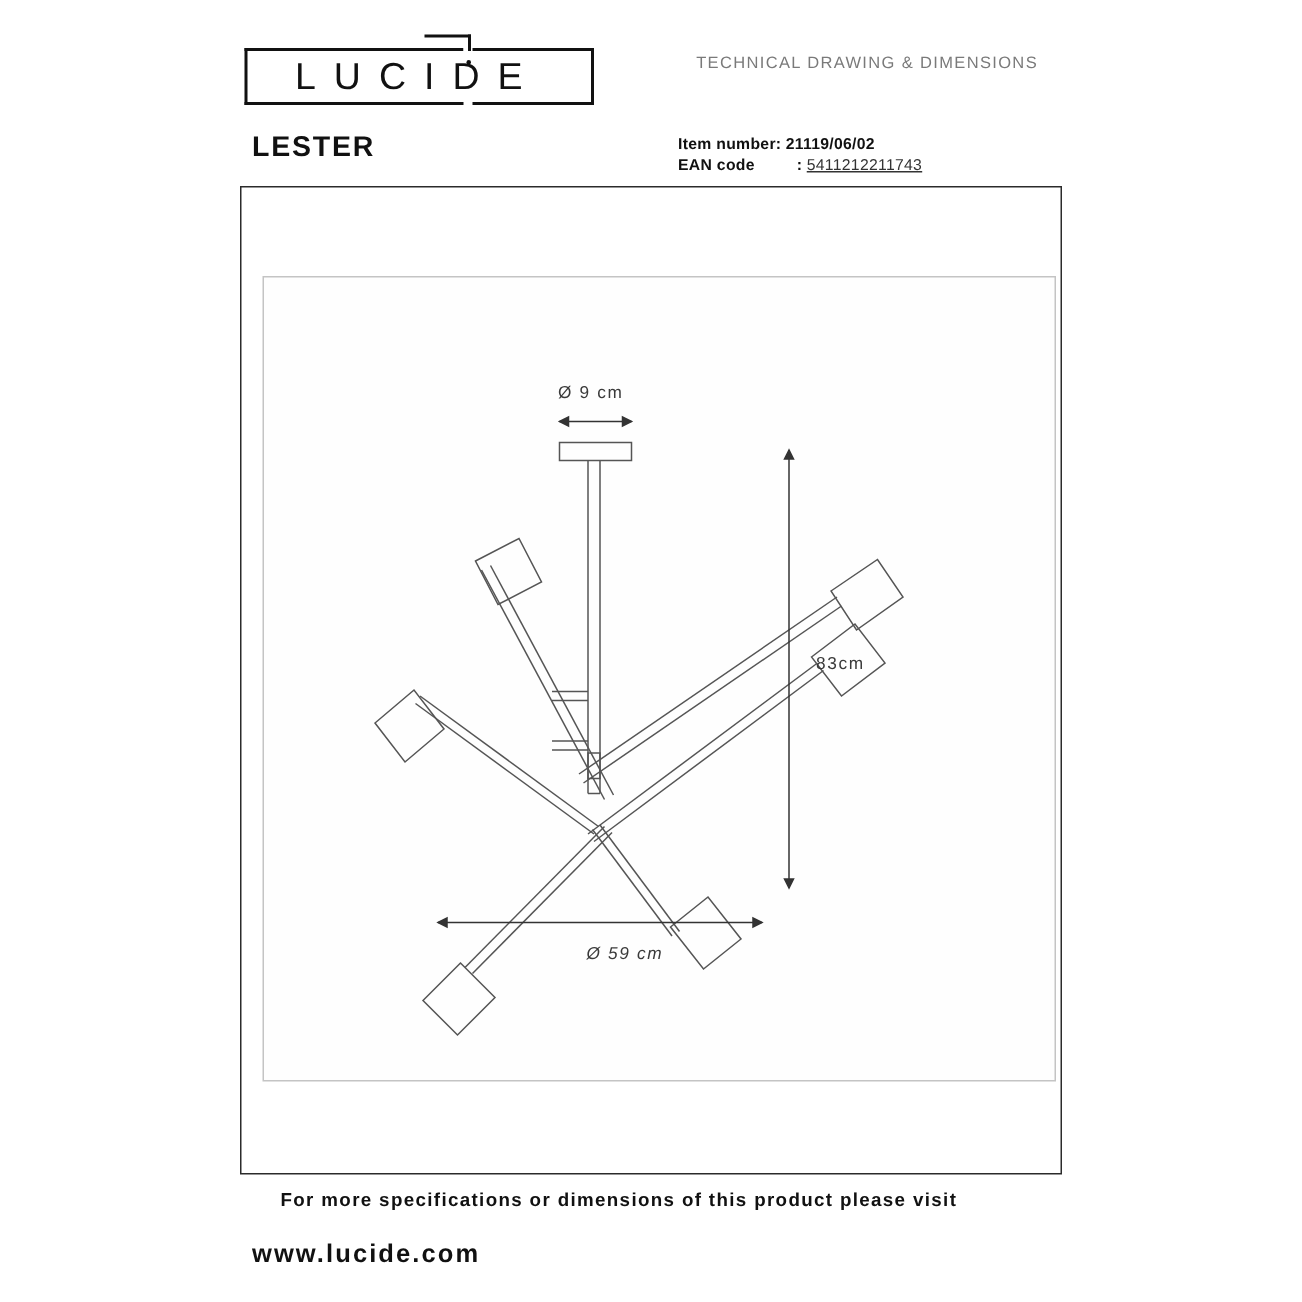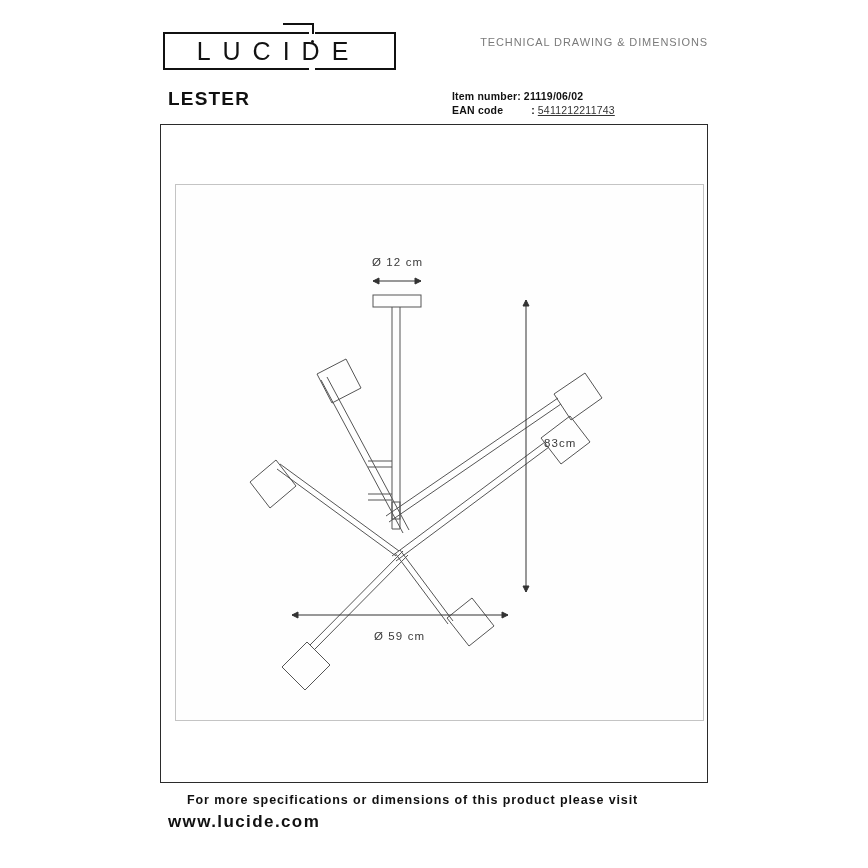--- a/index.html
+++ b/index.html
@@ -91,21 +91,21 @@
     left: 168px; top: 88px;
     font-size: 19px;
     font-weight: bold;
     letter-spacing: 1.2px;
     color: #111;
     text-align: center;
   }
 
   #doc-kind {
     position: absolute;
-    right: 160px; top: 36px;
+    right: 176px; top: 36px;
     font-size: 11px;
     letter-spacing: 0.9px;
     color: #7a7a7a;
   }
 
   #meta-block {
     position: absolute;
     left: 424px; top: 89px;
     font-size: 10.5px;
     line-height: 14px;
@@ -143,21 +143,21 @@
 
   
   .dim-label {
     position: absolute;
     font-size: 11.5px;
     color: #3a3a3a;
     letter-spacing: 1.1px;
     white-space: nowrap;
   }
   #dim-top-label   { left: 372px; top: 256px; }
-  #dim-bottom-label{ left: 374px; top: 630px; }
+  #dim-bottom-label{ left: 391px; top: 630px; font-style: italic; }
   #dim-right-label { left: 544px; top: 437px; }
 
   
   #footer {
     position: absolute;
     left: 168px; top: 792px;
     width: 600px;
   }
   #footer-line1 {
     font-size: 12.5px;
@@ -166,21 +166,21 @@
     color: #111;
     line-height: 17px;
     padding-left: 19px;
   }
   #footer-line2 {
     font-size: 17px;
     font-weight: bold;
     letter-spacing: 1.4px;
     color: #111;
     line-height: 22px;
-    margin-top: 2px;
+    margin-top: 16px;
   }
 </style>
 </head>
 <body>
 
 <div id="header">
 
   <div id="logo-box">
     <div id="logo-frame-left"></div>
     <div id="logo-frame-topgap"></div>
@@ -279,20 +279,20 @@
     </g>
 
     <g>
       <line x1="132" y1="491" x2="348" y2="491"></line>
       <polygon points="132,491 138,488 138,494"></polygon>
       <polygon points="348,491 342,488 342,494"></polygon>
     </g>
   </g>
 </svg>
 
-<div class="dim-label" id="dim-top-label">Ø 12 cm</div>
+<div class="dim-label" id="dim-top-label">Ø 9 cm</div>
 <div class="dim-label" id="dim-right-label">83cm</div>
 <div class="dim-label" id="dim-bottom-label">Ø 59 cm</div>
 
 <div id="footer">
   <div id="footer-line1">For more specifications or dimensions of this product please visit</div>
   <div id="footer-line2">www.lucide.com</div>
 </div>
 
 </body></html>

